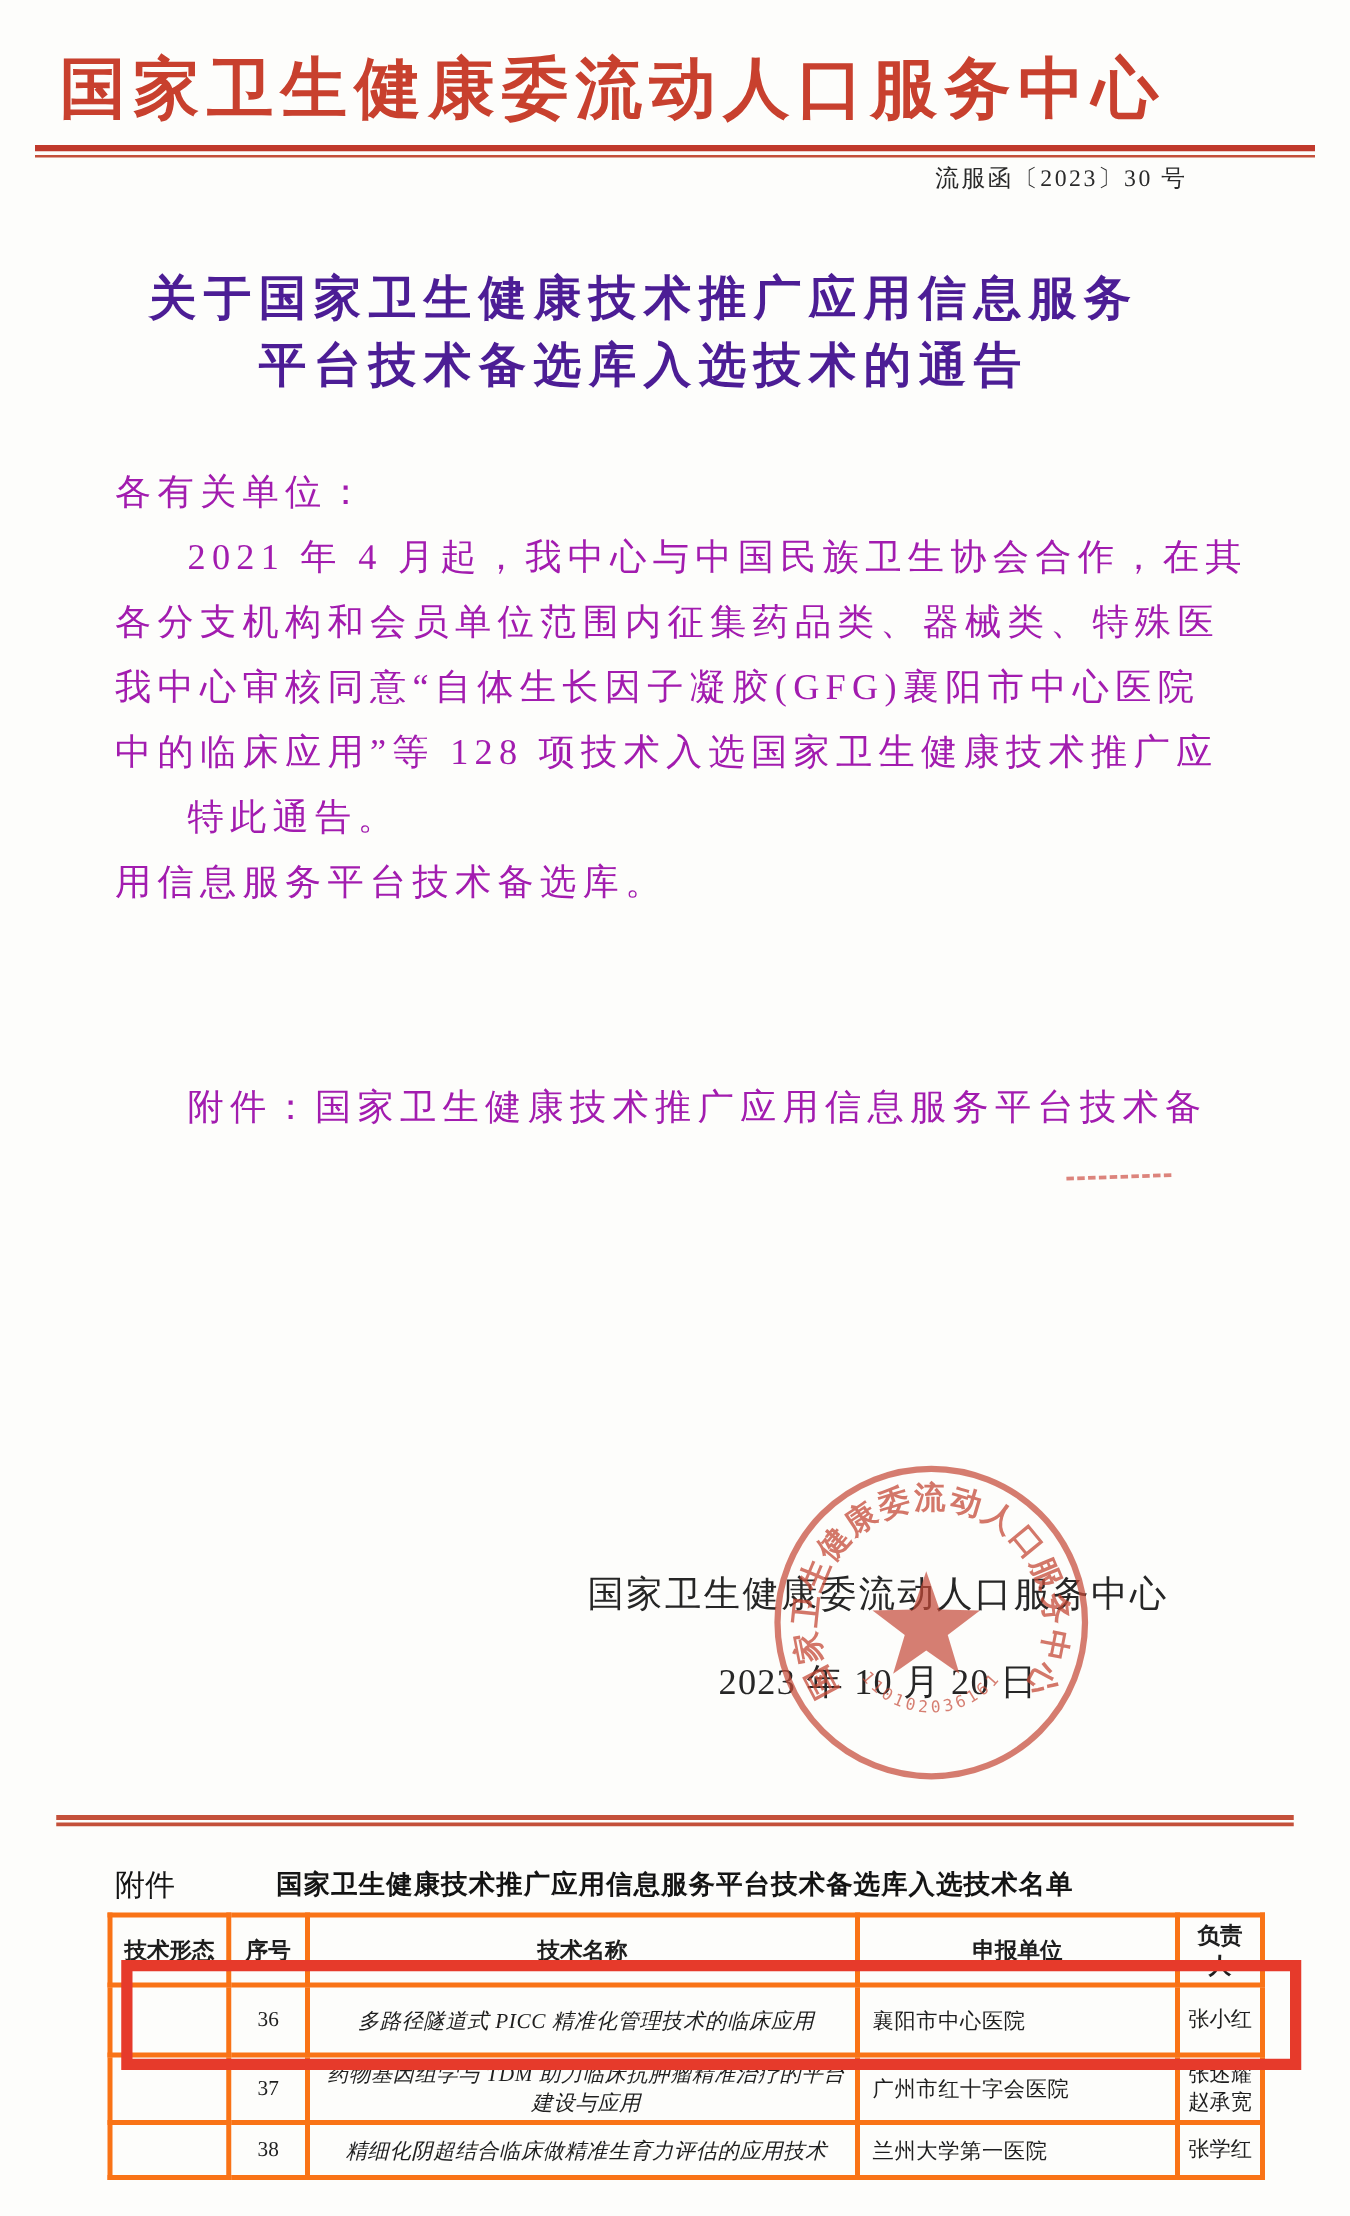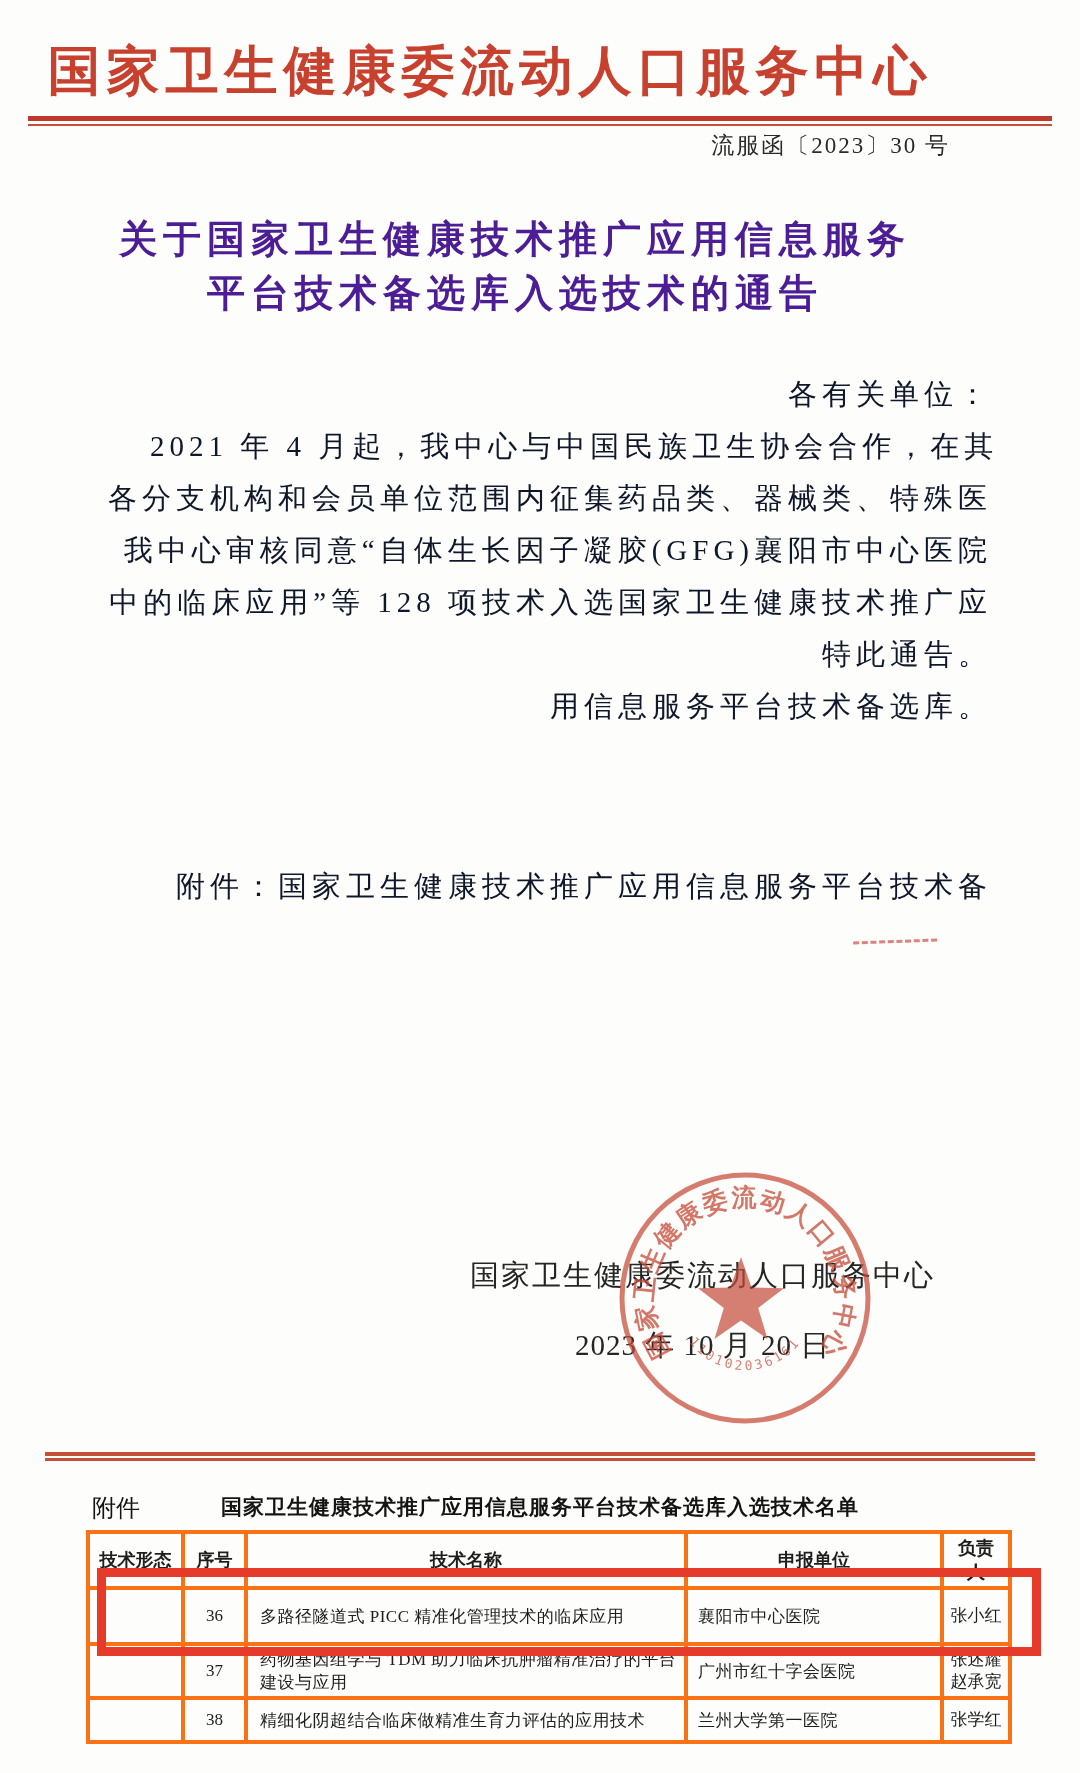--- a/index.html
+++ b/index.html
@@ -22,35 +22,35 @@
     letter-spacing:6px;
     color:#c8402e;
     font-family:"Liberation Serif","DejaVu Serif",serif;
   }
   .redline-thick{top:116px;left:28px;width:1024px;height:5px;background:#c0392b;}
   .redline-thin{top:124px;left:28px;width:1024px;height:2px;background:#c4503a;}
 
   .doc-number{
     top:130px;left:560px;width:390px;
     text-align:right;
-    font-size:23px;letter-spacing:2px;color:#2a2a2a;
+    font-size:19px;letter-spacing:2px;color:#2a2a2a;
   }
 
   .doc-title{
     top:212px;left:0;width:1030px;
     text-align:center;
     font-size:38px;font-weight:bold;
     letter-spacing:6px;line-height:54px;
     color:#4c1d95;
   }
 
   .body-block{top:368px;left:92px;width:900px;}
   .body-line{
     font-size:29px;letter-spacing:5px;line-height:52px;
-    white-space:nowrap;color:#0f172a;text-align:right;
+    white-space:nowrap;color:#a21caf;
   }
 
   .attach-block{top:860px;left:92px;width:900px;}
 
   .red-ink-mark{
     top:934px;left:853px;width:84px;height:6px;
     border-bottom:3px dashed rgba(199,51,40,.6);
     transform:rotate(-2deg);
   }
 
@@ -100,21 +100,21 @@
     font-family:"Liberation Sans","DejaVu Sans",sans-serif;
     font-size:18px;font-weight:600;
     text-align:center;height:42px;
   }
   .col-form{width:95px;}
   .col-no{width:63px;}
   .col-tech{width:440px;}
   .col-org{width:256px;}
   .col-leader{width:68px;}
   .tech-table td.c-no{text-align:center;}
-  .tech-table td.c-tech{text-align:left;padding-left:12px;letter-spacing:.5px;}
+  .tech-table td.c-tech{text-align:center;padding-left:12px;letter-spacing:.5px;font-style:italic;}
   .tech-table td.c-org{text-align:left;padding-left:10px;letter-spacing:.5px;}
   .tech-table td.c-leader{text-align:center;white-space:pre-line;line-height:22px;}
   tr.r-36{height:56px;}
   tr.r-37{height:52px;}
   tr.r-38{height:44px;}
 
   .highlight-box{
     top:1568px;left:97px;width:944px;height:88px;
     border:9px solid #e63a2b;
     z-index:6;

